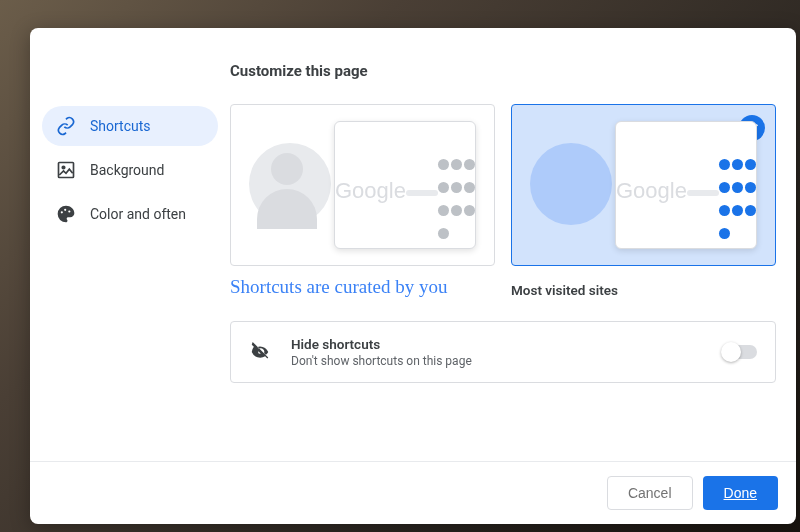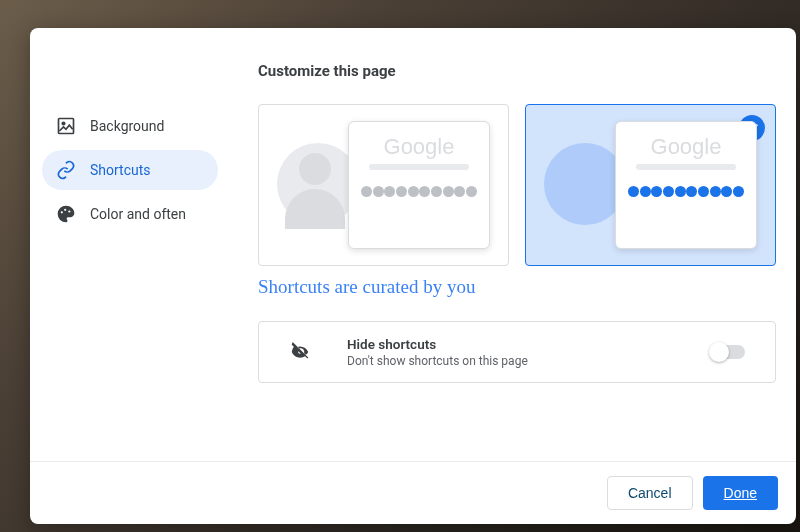--- a/index.html
+++ b/index.html
@@ -38,21 +38,21 @@
   color: #3c4043;
 }
 .sidebar-item.active {
   background: #e8f0fe;
   color: #1967d2;
 }
 .sidebar-item .icon { width: 20px; height: 20px; display: flex; align-items: center; justify-content: center; }
 .content {
   flex: 1;
   padding: 34px 20px 0 0;
-  display: flex; flex-direction: column; margin-left: 28px;
+  display: flex; flex-direction: column;
 }
 .page-title {
   font-size: 15px; color: #3c4043;
   margin-bottom: 24px;
 }
 .options { display: flex; gap: 16px; margin-bottom: 20px; }
 .option { flex: 1; display: flex; flex-direction: column; }
 .card {
   border: 1px solid #dadce0;
   border-radius: 4px;
@@ -102,42 +102,42 @@
   background: #aecbfa;
 }
 .mini {
   position: absolute;
   right: 18px; top: 16px;
   width: 142px; height: 128px;
   background: #fff;
   border: 1px solid #dadce0;
   border-radius: 6px;
   box-shadow: 0 2px 6px rgba(0,0,0,0.12);
-  display: flex; flex-direction: column; align-items: center;
+  display: flex; flex-direction: row; align-items: center;
   padding-top: 12px;
 }
 .mini-logo {
   font-size: 22px; color: #dadce0;
   font-family: 'Product Sans', Arial, sans-serif;
 }
 .mini-bar {
   width: 100px; height: 6px; background: #e8eaed; border-radius: 3px;
   margin-top: 4px;
 }
 .mini-dots { display: flex; flex-wrap: wrap; width: 116px; justify-content: space-between; margin-top: 16px; row-gap: 12px; }
 .mini-dot { width: 11px; height: 11px; border-radius: 50%; background: #bdc1c6; }
 .card.selected .mini-dot { background: #1a73e8; }
 .opt-title { font-size: 13.5px; font-weight: 600; color: #3c4043; margin-top: 16px; }
 .opt-desc { font-size: 19px; color: #3b82f6; margin-top: 8px; line-height: 1.4; font-family: Liberation Serif, serif; }
 .hide-row {
   border: 1px solid #dadce0;
   border-radius: 4px;
   display: flex; align-items: center;
-  padding: 14px 30px;
-  gap: 36px;
+  padding: 14px 18px;
+  gap: 20px;
 }
 .hide-icon { width: 22px; height: 22px; display: flex; align-items: center; justify-content: center; }
 .hide-texts { flex: 1; }
 .hide-title { font-size: 13.5px; font-weight: 600; color: #3c4043; }
 .hide-desc { font-size: 12px; color: #5f6368; margin-top: 2px; }
 .toggle {
   width: 34px; height: 14px; background: #dadce0; border-radius: 7px; position: relative; cursor: pointer;
 }
 .toggle-knob {
   position: absolute; left: -2px; top: -3px;
@@ -149,50 +149,50 @@
   padding: 14px 18px;
   display: flex; justify-content: flex-end; gap: 10px;
 }
 .btn {
   padding: 8px 20px;
   font-size: 14px;
   border-radius: 4px;
   cursor: pointer;
   border: 1px solid transparent;
 }
-.btn-secondary { background: #fff; color: #0c4a6e; border-color: #dadce0; }
+.btn-secondary { background: #fff; color: #737373; border-color: #dadce0; }
 .btn-primary { background: #1a73e8; color: #fff; text-decoration: underline; }
 </style>
 </head>
 <body>
 
 <div class="backdrop"></div>
 
 <div class="dialog">
   <div class="dialog-body">
 
     <nav class="sidebar">
+      <div class="sidebar-item active">
+        <span class="icon">
+          <svg width="20" height="20" viewBox="0 0 24 24" fill="none" stroke="#1967d2" stroke-width="2">
+              <path d="M10 13a5 5 0 0 0 7 0l3-3a5 5 0 0 0-7-7l-1 1"></path>
+              <path d="M14 11a5 5 0 0 0-7 0l-3 3a5 5 0 0 0 7 7l1-1"></path>
+            </svg>
+        </span>
+        <span>Shortcuts</span>
+      </div>
       <div class="sidebar-item">
         <span class="icon">
           <svg width="20" height="20" viewBox="0 0 24 24" fill="none" stroke="#3c4043" stroke-width="2">
               <rect x="3" y="3" width="18" height="18" rx="1"></rect>
               <circle cx="9" cy="9" r="1.5" fill="#3c4043"></circle>
               <path d="M4 18l5-5 3 3 4-5 4 5"></path>
             </svg>
         </span>
         <span>Background</span>
-      </div>
-      <div class="sidebar-item active">
-        <span class="icon">
-          <svg width="20" height="20" viewBox="0 0 24 24" fill="none" stroke="#1967d2" stroke-width="2">
-              <path d="M10 13a5 5 0 0 0 7 0l3-3a5 5 0 0 0-7-7l-1 1"></path>
-              <path d="M14 11a5 5 0 0 0-7 0l-3 3a5 5 0 0 0 7 7l1-1"></path>
-            </svg>
-        </span>
-        <span>Shortcuts</span>
       </div>
       <div class="sidebar-item">
         <span class="icon">
           <svg width="20" height="20" viewBox="0 0 24 24" fill="#3c4043">
               <path d="M12 2a10 10 0 1 0 0 20c1 0 1.8-.8 1.8-1.8 0-.5-.2-.9-.5-1.2-.3-.3-.5-.7-.5-1.2 0-1 .8-1.8 1.8-1.8H17a5 5 0 0 0 5-5c0-5-4.5-9-10-9z"></path>
               <circle cx="7" cy="10" r="1.3" fill="#fff"></circle>
               <circle cx="11" cy="7" r="1.3" fill="#fff"></circle>
               <circle cx="16" cy="9" r="1.3" fill="#fff"></circle>
             </svg>
         </span>
@@ -252,20 +252,21 @@
                     <div class="mini-dot"></div>
                   <div class="mini-dot"></div>
                     <div class="mini-dot"></div>
                     <div class="mini-dot"></div>
                     <div class="mini-dot"></div>
                     <div class="mini-dot"></div>
                 </div>
               </div>
             </div>
           </div>
+          <div class="opt-title">Most visited sites</div>
         </div>
 
       </div>
 
       <div class="hide-row">
         <span class="hide-icon">
           <svg width="22" height="22" viewBox="0 0 24 24" fill="#3c4043">
               <path d="M12 6a10 10 0 0 1 9 6c-.6 1.2-1.5 2.3-2.5 3.1l-2-2A4 4 0 0 0 12 8c-.5 0-1 .1-1.4.3L9 6.7C10 6.3 11 6 12 6zM3 4l2.3 2.3A11 11 0 0 0 3 12a10 10 0 0 0 14.6 4.6L20 19l1-1-17-17-1 3zm7.3 7.3 2.4 2.4c-.2.2-.4.3-.7.3a2 2 0 0 1-1.7-2.7z"></path>
             </svg>
         </span>

